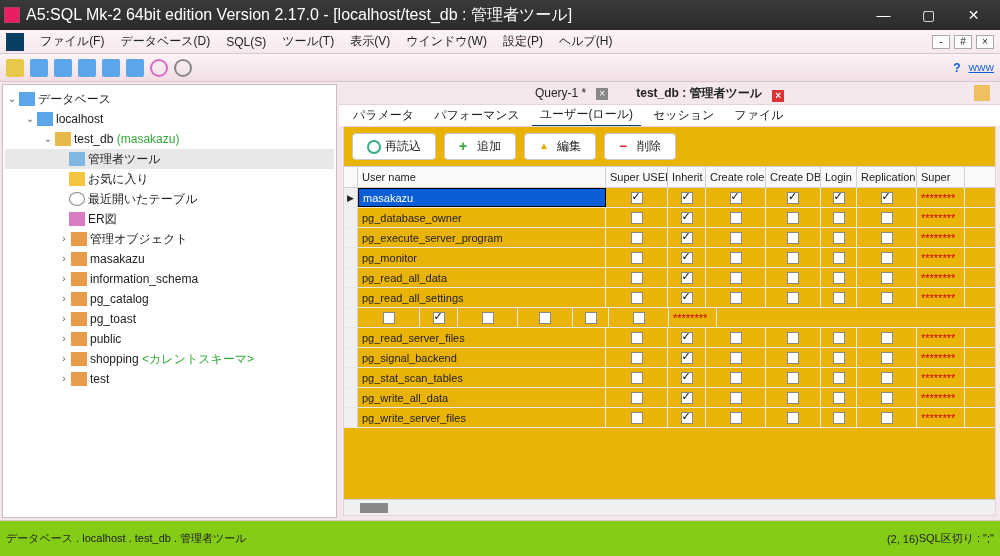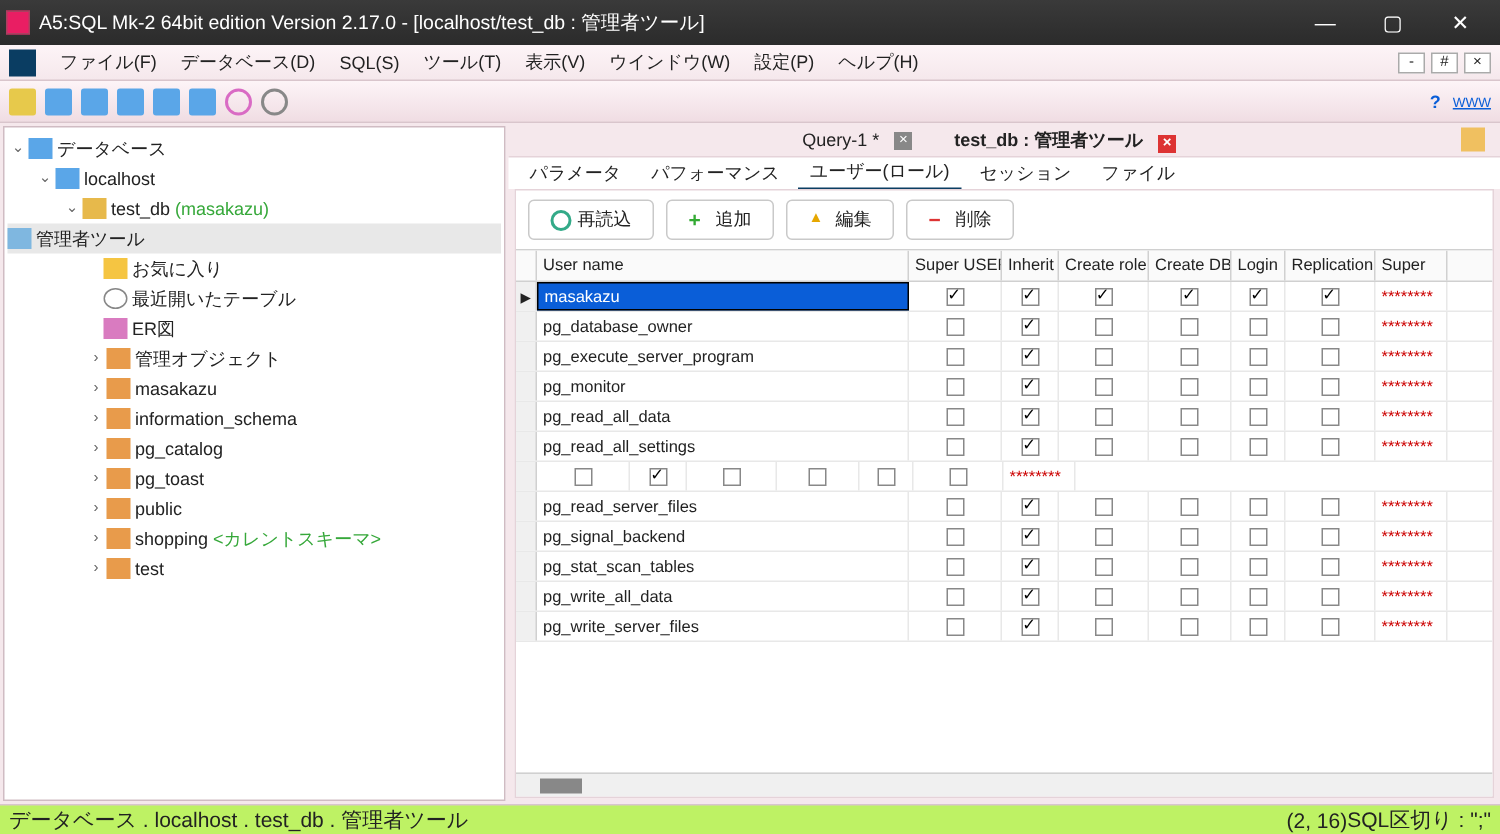--- a/index.html
+++ b/index.html
@@ -1,19 +1,19 @@
 <!DOCTYPE html>
 <html><head>
 <meta charset="utf-8">
 <style>
 *{box-sizing:border-box;margin:0;padding:0}
 body{font-family:"Yu Gothic UI","Meiryo",sans-serif;font-size:12px;color:#222;background:#f5e8ec;width:1000px;height:556px;display:flex;flex-direction:column;overflow:hidden}
 .titlebar{height:30px;background:linear-gradient(#3a3a3a,#2b2b2b);color:#fff;display:flex;align-items:center;padding:0 4px}
 .titlebar .icon{width:16px;height:16px;background:#e91e63;margin-right:6px;display:inline-block;border:1px solid #aa4060}
-.titlebar .title{flex:1;font-size:13px}
+.titlebar .title{flex:1;font-size:16px}
 .titlebar .winbtn{width:45px;height:30px;display:flex;align-items:center;justify-content:center;color:#fff;font-size:14px}
 .menubar{height:24px;background:linear-gradient(#fdf4f7,#f5e8ec);border-bottom:1px solid #d9c5cc;display:flex;align-items:center;padding:0 6px}
 .menubar .logo{width:18px;height:18px;background:#0a3d62;margin-right:8px}
 .menubar .mitem{padding:2px 8px}
 .menubar .mdi{margin-left:auto;display:flex;gap:4px}
 .menubar .mdi span{width:18px;height:14px;border:1px solid #aaa;font-size:10px;text-align:center;line-height:12px;background:#fff}
 .toolbar{height:28px;background:linear-gradient(#fdf4f7,#f0dde3);border-bottom:1px solid #d9c5cc;display:flex;align-items:center;padding:0 6px;gap:6px}
 .toolbar .tb{width:18px;height:18px;display:inline-block;border-radius:2px}
 .toolbar .right{margin-left:auto;display:flex;gap:8px;align-items:center}
 .main{flex:1;display:flex;overflow:hidden}
@@ -27,38 +27,38 @@
 .content{flex:1;display:flex;flex-direction:column;background:#f5e8ec}
 .tabs{height:22px;display:flex;align-items:center;padding:0 10px}
 .tabs .space{flex:1}
 .tabs .tab{padding:2px 16px 2px 12px;display:flex;align-items:flex-end;gap:10px}
 .tabs .tab .x{width:12px;height:12px;display:inline-block;font-size:10px;text-align:center;line-height:12px}
 .tabs .tab.active{font-weight:700}
 .tabs .clip{margin-left:auto}
 .subtabs{height:22px;display:flex;align-items:center;padding:0 6px;gap:4px;background:#fff;border-top:1px solid #e5d3d9}
 .subtabs .st{padding:2px 8px}
 .subtabs .st.active{border-bottom:2px solid #0a3d62}
-.panebody{flex:1;background:#ffffff;border:1px solid #e5d3d9;margin:0 4px 4px 4px;display:flex;flex-direction:column}
+.panebody{flex:1;background:#eab308;border:1px solid #e5d3d9;margin:0 4px 4px 4px;display:flex;flex-direction:column}
 .btnrow{padding:6px 8px;display:flex;gap:8px}
 .btn{border:1px solid #c9c9c9;border-radius:4px;background:#fff;padding:4px 14px;display:flex;align-items:center;gap:4px}
 .btn .bi{width:14px;height:14px;display:inline-block}
 .grid{flex:1;border-top:1px solid #d0d0d0;overflow:hidden;display:flex;flex-direction:column}
 .gridhead{display:flex;background:#fafafa;border-bottom:1px solid #d0d0d0}
 .gridhead .gh{border-right:1px solid #d0d0d0;padding:4px 4px;font-size:11px;white-space:nowrap;overflow:hidden}
 .gridbody{flex:1;overflow:auto}
 .gridrow{display:flex;border-bottom:1px solid #e8e8e8;height:20px;align-items:stretch}
 .gridrow .rc{width:14px;background:#f0f0f0;border-right:1px solid #d0d0d0;display:flex;align-items:center;justify-content:center;font-size:9px}
 .gridrow .c{border-right:1px solid #e8e8e8;padding:1px 4px;display:flex;align-items:center;font-size:11px;white-space:nowrap;overflow:hidden}
 .gridrow.sel .c0{background:#0a5ed8;color:#fff;border:1px solid #000}
 .gridrow .cb{display:inline-block;width:12px;height:12px;border:1px solid #888;background:#fff;position:relative;margin:auto}
 .gridrow .cb.ck::after{content:"✓";position:absolute;top:-3px;left:0;font-size:11px;color:#000}
 .gridrow .pw{color:#c00;letter-spacing:0}
 .hscroll{height:16px;background:#f0f0f0;border-top:1px solid #d0d0d0;display:flex;align-items:center}
 .hscroll .thumb{width:28px;height:10px;background:#888;margin-left:16px}
-.status{height:20px;background:#bef264;border-top:1px solid #d9c5cc;display:flex;align-items:center;padding:0 6px;font-size:14px}
+.status{height:36px;background:#84cc16;border-top:1px solid #d9c5cc;display:flex;align-items:center;padding:0 6px;font-size:11px}
 .status .sc{flex:1}
 .status .sr{margin-left:12px}
 .c0{width:248px}.c1{width:62px}.c2{width:38px}.c3{width:60px}.c4{width:55px}.c5{width:36px}.c6{width:60px}.c7{width:48px}
 </style>
 </head>
 <body>
 
 <div class="titlebar">
   <span class="icon"></span>
   <span class="title">A5:SQL Mk-2 64bit edition Version 2.17.0 - [localhost/test_db : 管理者ツール]</span>
@@ -106,21 +106,21 @@
           <span class="tw">⌄</span>
           <span class="ic" style="background:#5aa6e8"></span>
           <span>データベース</span>
         </div>
       <div class="node" style="padding-left:18px">
           <span class="tw">⌄</span>
           <span class="ic" style="background:#5aa6e8"></span>
           <span>localhost</span>
         </div>
       <div class="node" style="padding-left:36px"><span class="tw">⌄</span><span class="ic" style="background:#e7b94b"></span><span>test_db</span>&nbsp;<span class="hint">(masakazu)</span></div>
-      <div class="node sel" style="">
+      <div class="node sel" style="padding-left:64px">
           <span class="ic" style="background:#7fb7e0"></span>
           <span>管理者ツール</span>
         </div>
       <div class="node" style="padding-left:64px">
           <span class="ic" style="background:#f5c542"></span>
           <span>お気に入り</span>
         </div>
       <div class="node" style="padding-left:64px">
           <span class="ic" style="border:1px solid #888;border-radius:50%"></span>
           <span>最近開いたテーブル</span>

